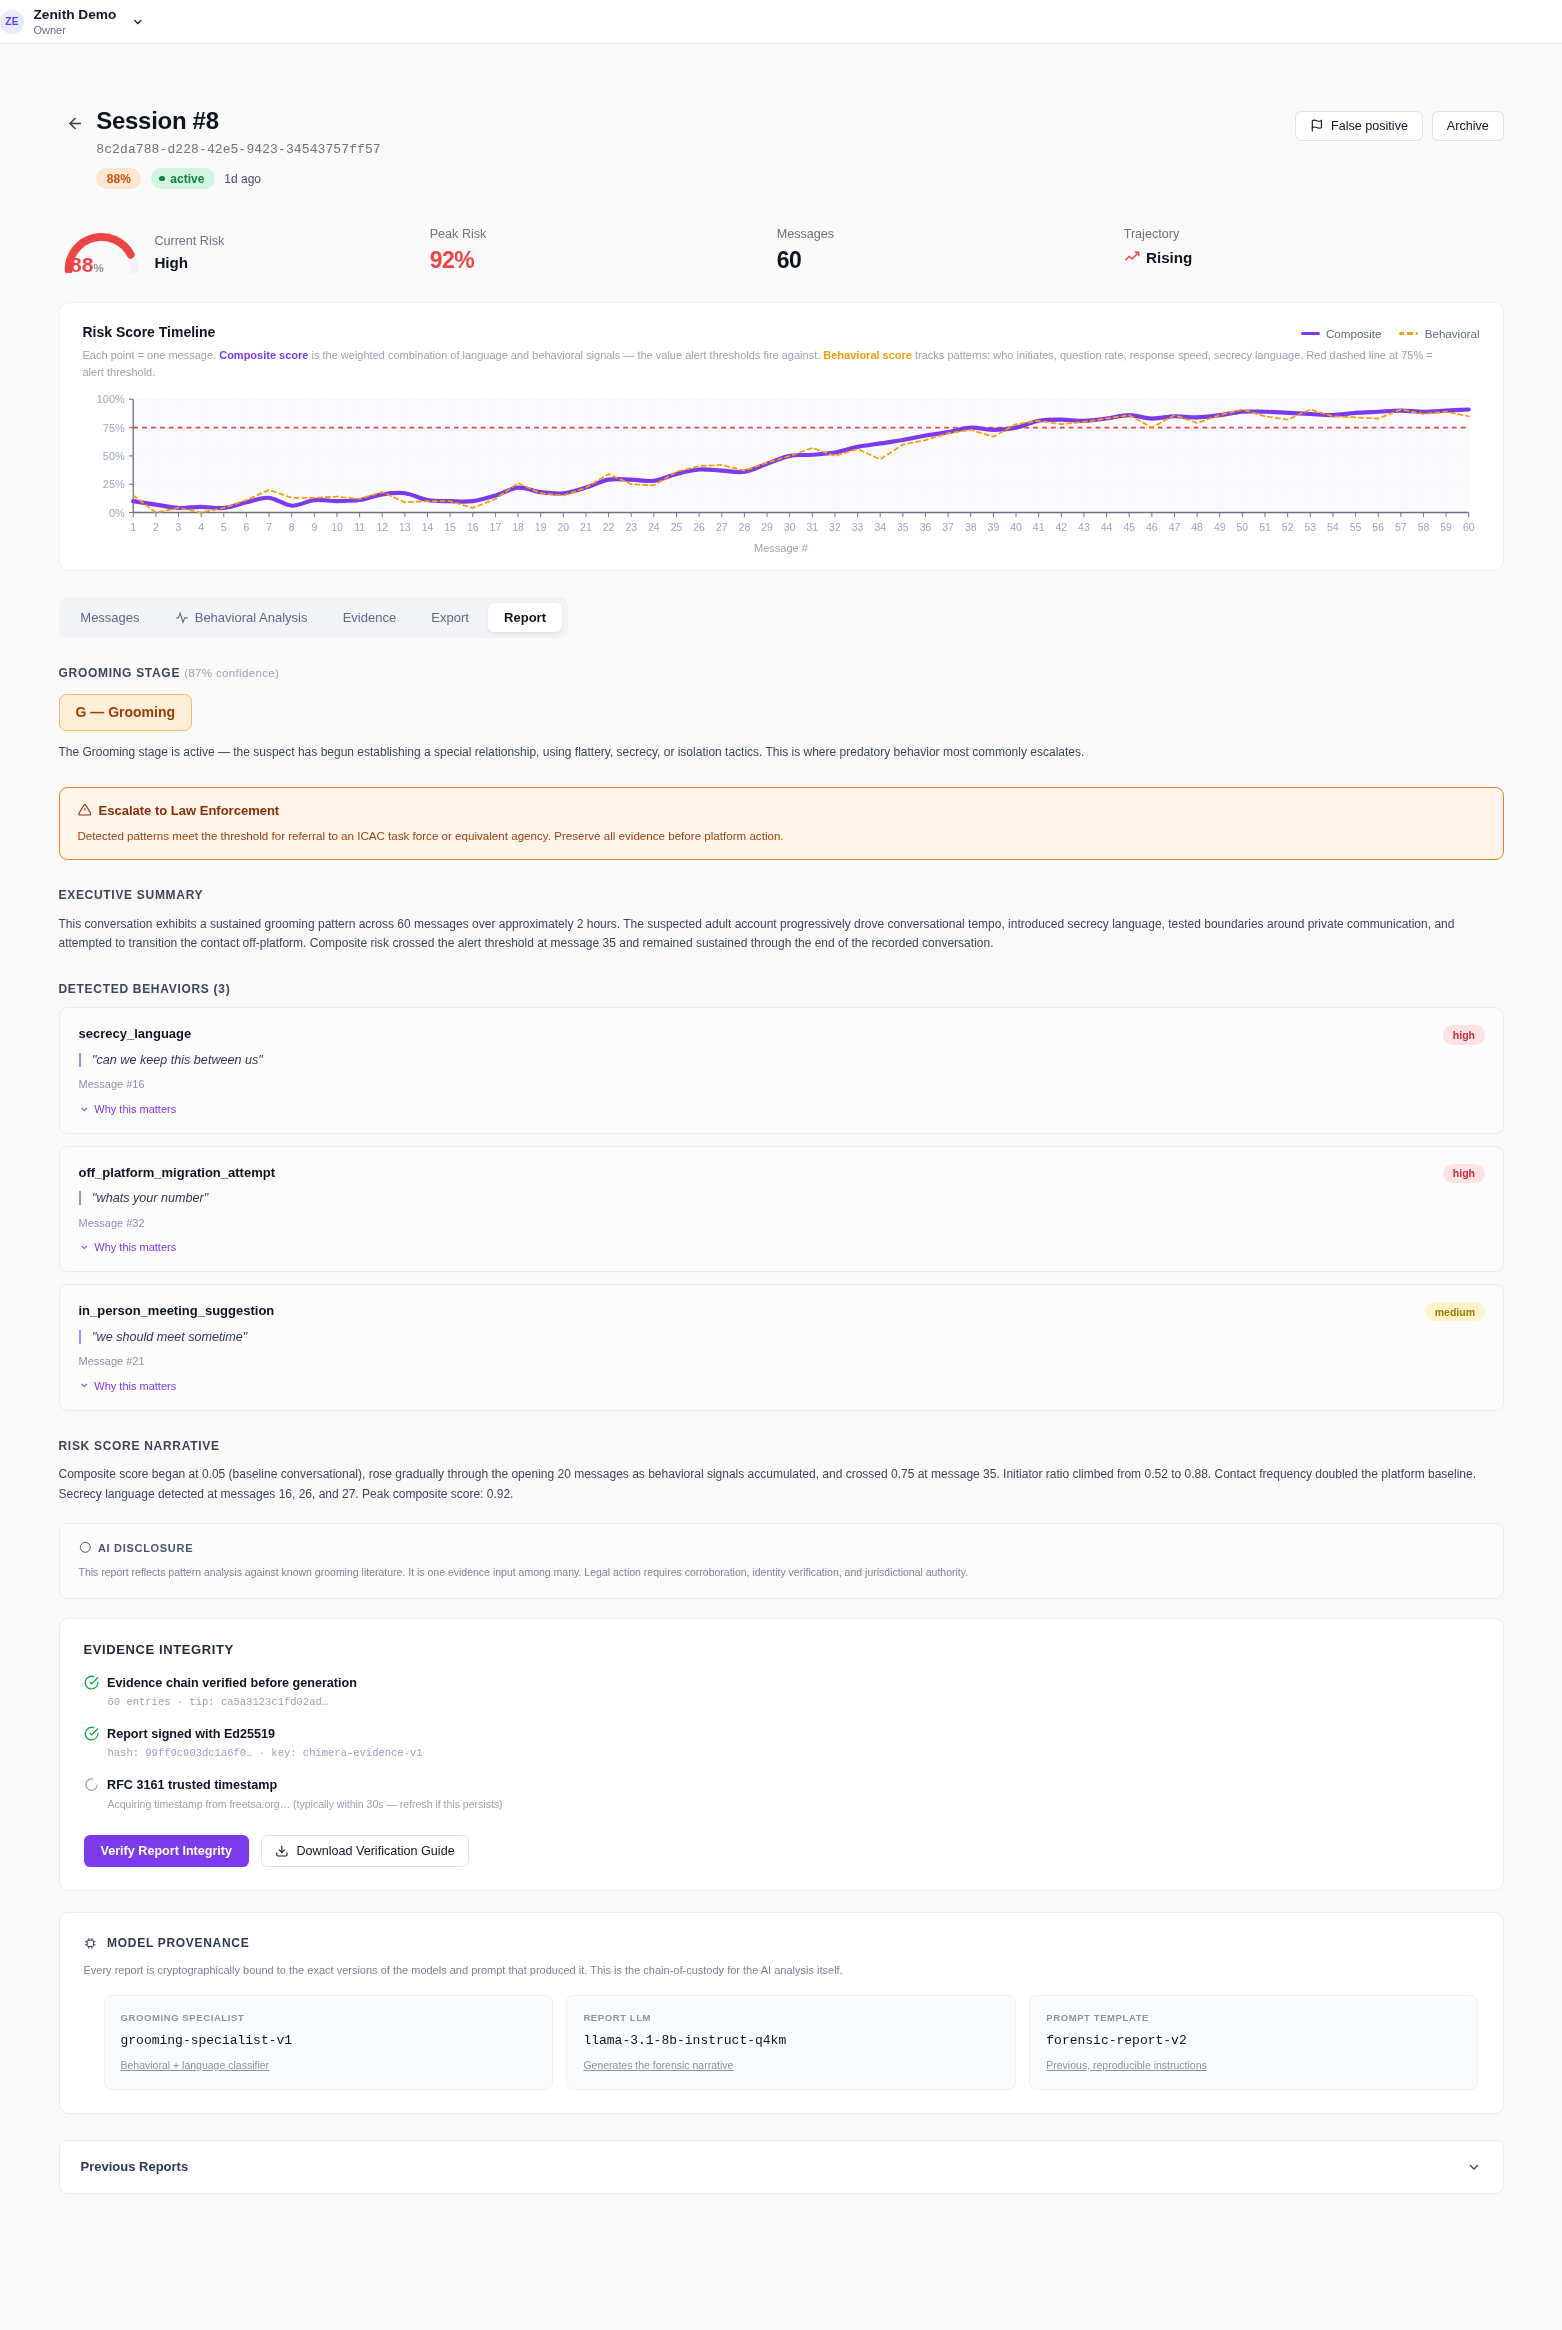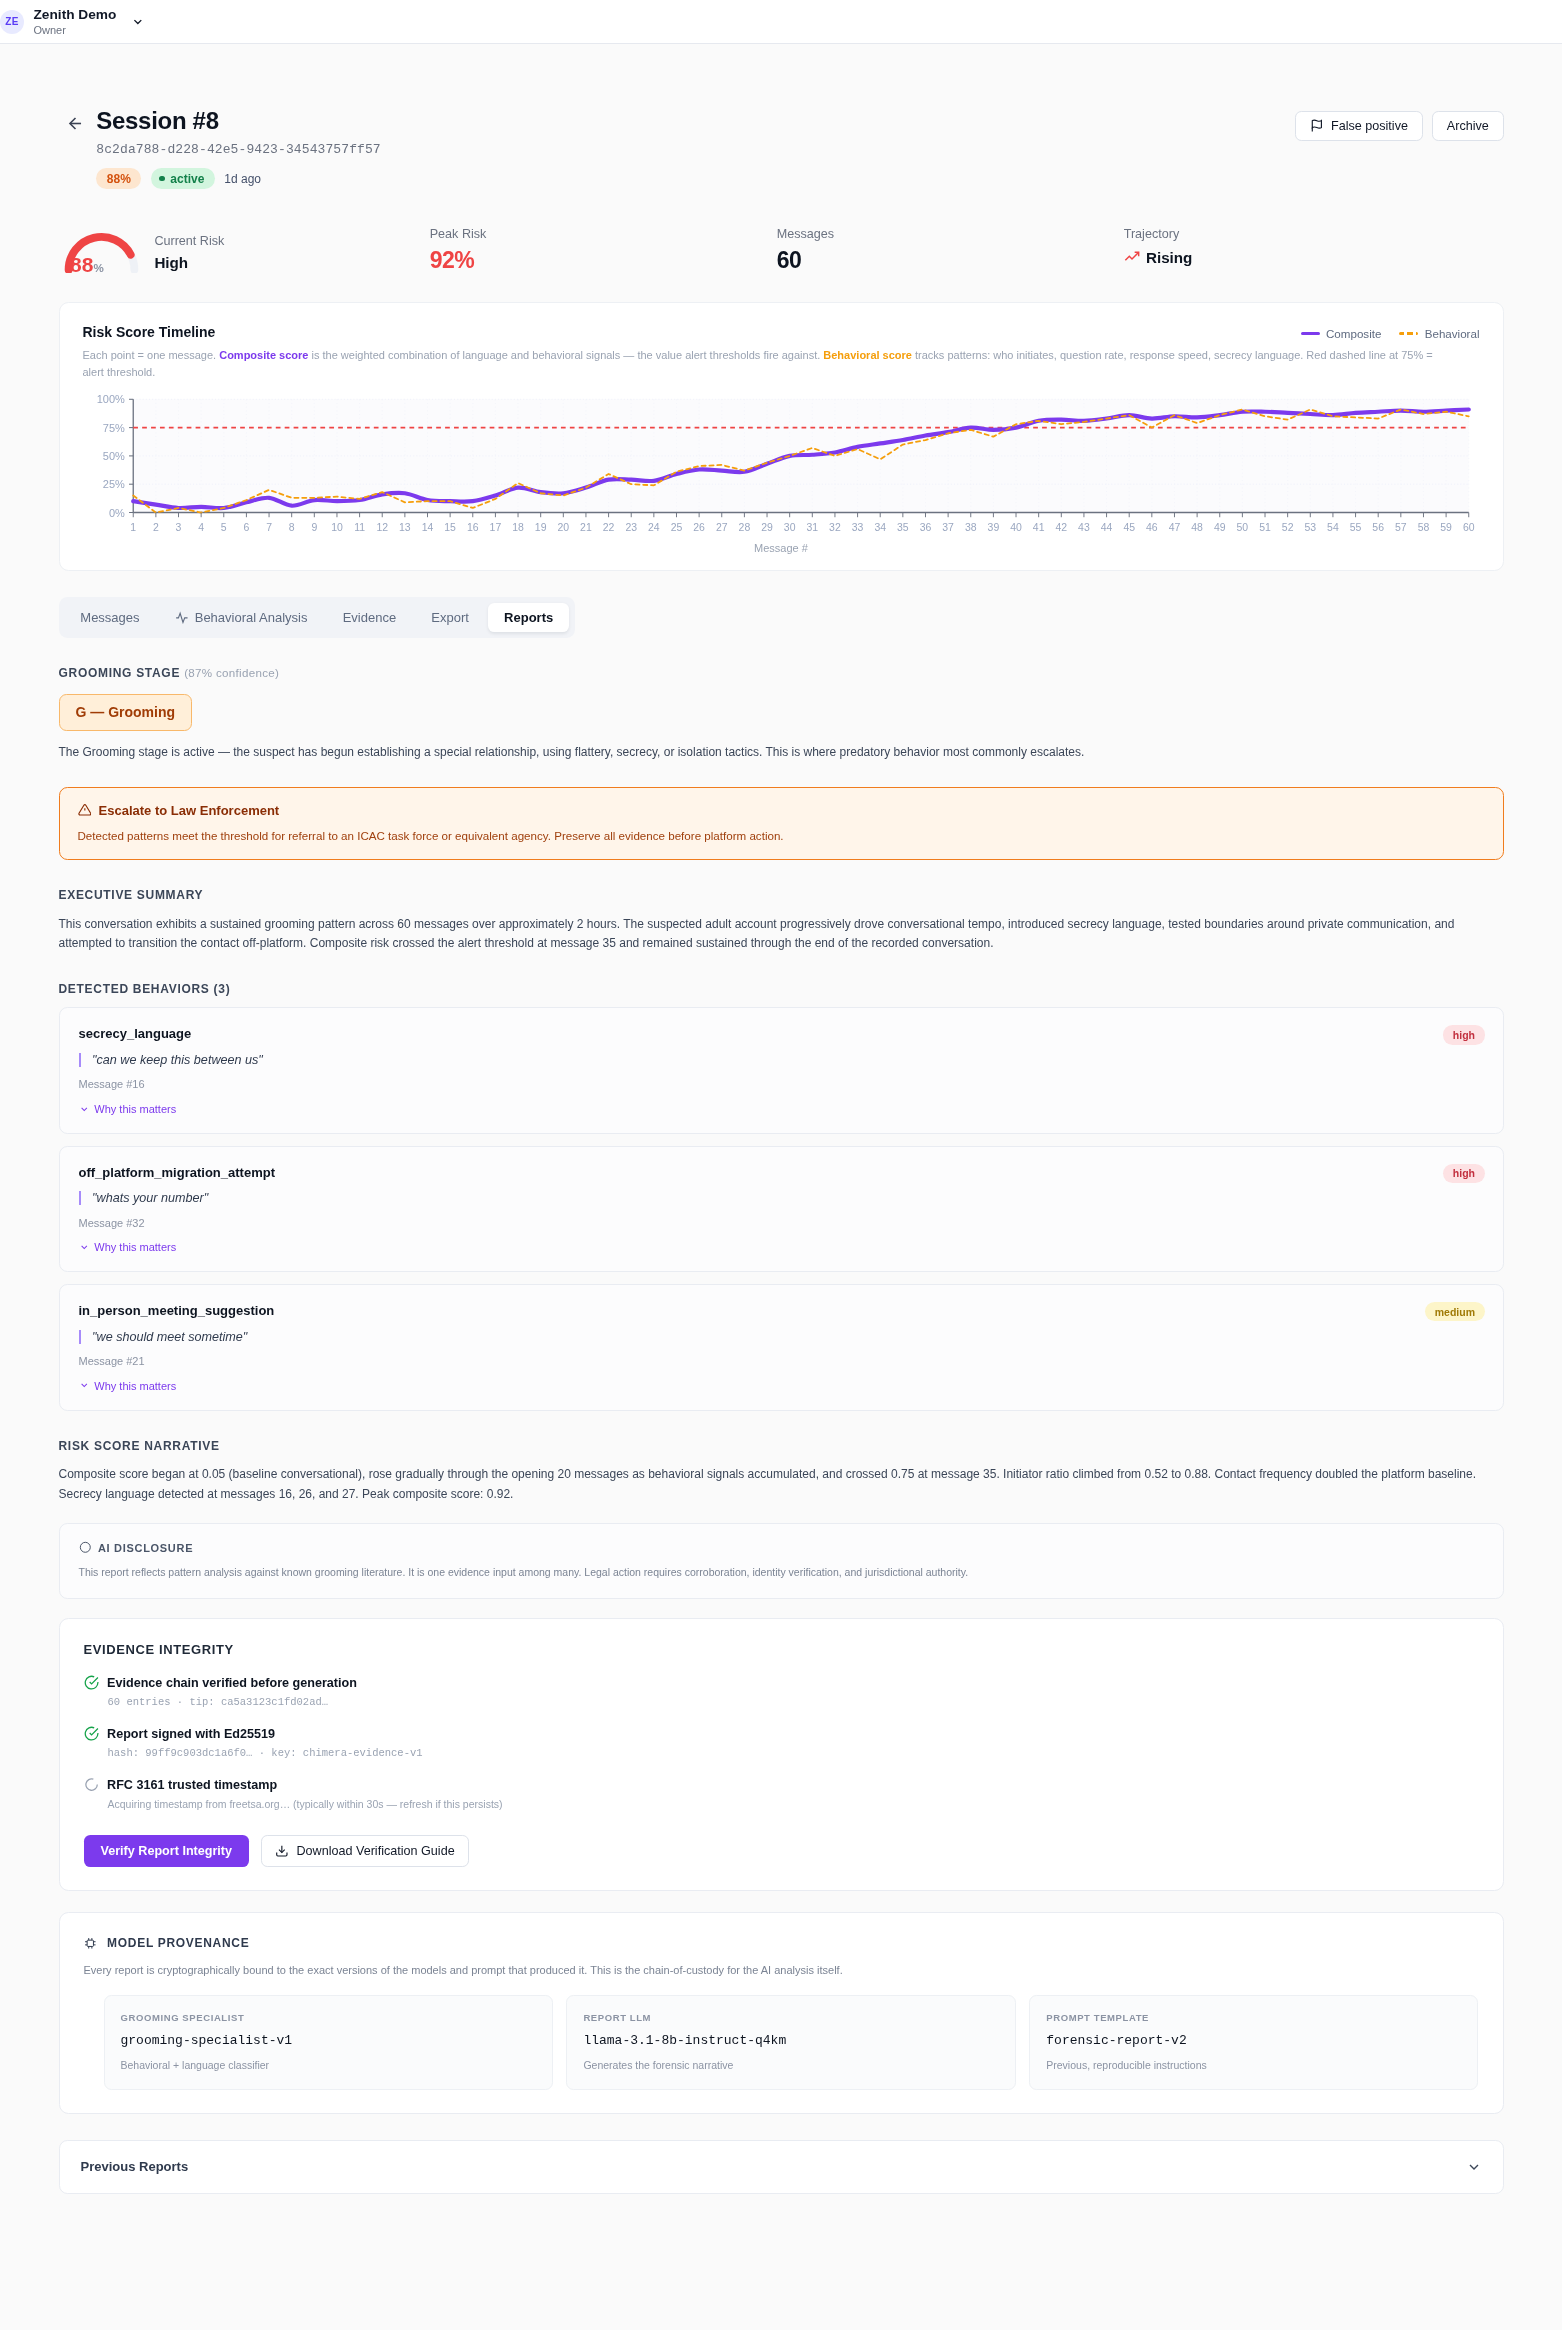--- a/index.html
+++ b/index.html
@@ -210,21 +210,21 @@
   .mp-grid { display: flex; gap: 13.7px; margin-top: 19px; margin-left: 20px; }
   .mp-tile {
     flex: 1; background: #fafbfc; border: 1.1px solid #edf0f4;
     border-radius: 7.4px; padding: 16px 16px 18px 16px;
   }
   .mp-kind { font-size: 9.5px; font-weight: 700; letter-spacing: 0.6px; color: #8b93a3; text-transform: uppercase; }
   .mp-val {
     font-family: "Liberation Mono", monospace;
     font-size: 13px; color: #0d1420; margin-top: 10.5px;
   }
-  .mp-note { font-size: 10.5px; color: #8b93a3; margin-top: 10.5px; }
+  .mp-note { font-size: 10.5px; color: #8b93a3; margin-top: 10.5px; text-decoration: underline; }
 
   .prev-card {
     margin-top: 26px; background: #ffffff; border: 1.1px solid #e9ecf2;
     border-radius: 8.4px; padding: 18px 21px;
     display: flex; align-items: center; justify-content: space-between; cursor: pointer;
   }
   .prev-label { font-size: 13px; font-weight: 600; color: #2f3a4d; }
 
   svg { display: block; }
 </style>
@@ -556,21 +556,21 @@
           </svg>
           <span>Behavioral Analysis</span>
         </button>
         <button class="tab">
           <span>Evidence</span>
         </button>
         <button class="tab">
           <span>Export</span>
         </button>
         <button class="tab active">
-          <span>Reports</span>
+          <span>Report</span>
         </button>
       </div>
 
   
   <div class="sec-head">
     <span>GROOMING STAGE</span>
     <span class="muted">(87% confidence)</span>
   </div>
   <div class="stage-pill">G — Grooming</div>
   <div class="para">The Grooming stage is active — the suspect has begun establishing a special relationship, using flattery, secrecy, or isolation tactics. This is where predatory behavior most commonly escalates.</div>

